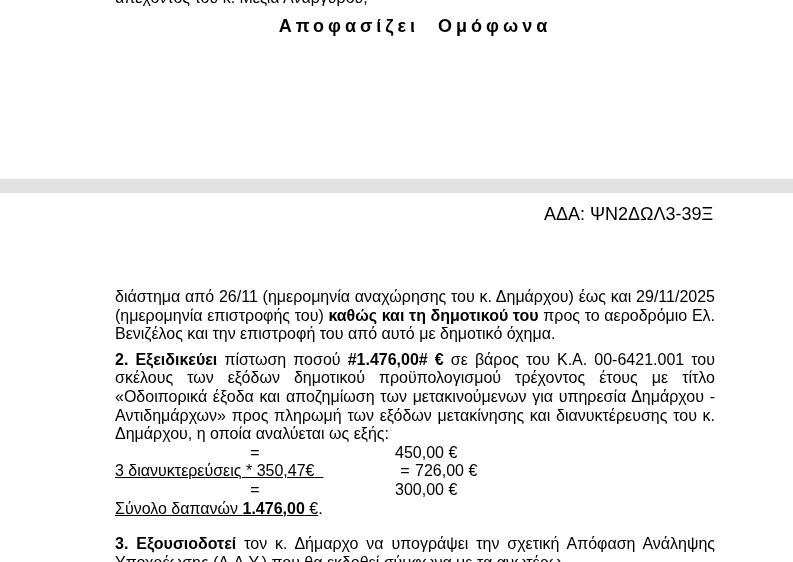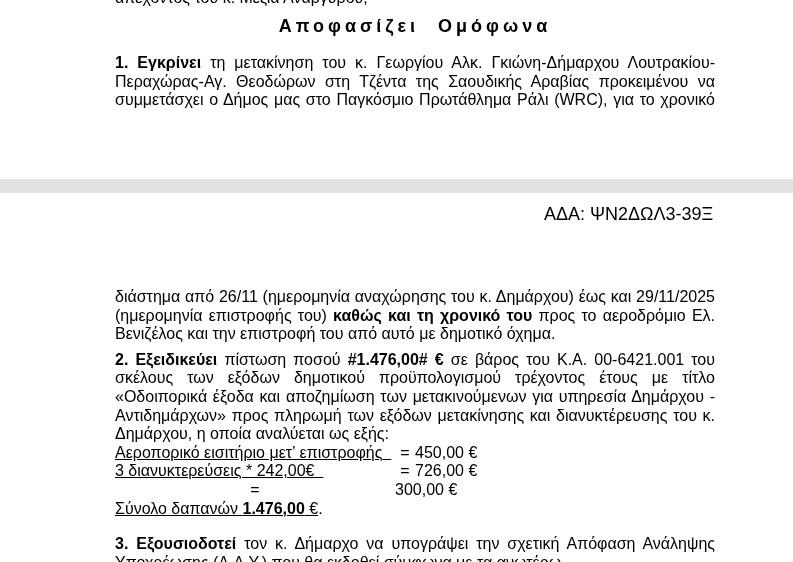--- a/index.html
+++ b/index.html
@@ -80,43 +80,41 @@
   .para3 { margin-top: 17px; }
 </style>
 </head>
 <body>
 
 <div class="screen">
 
   <section class="page page1">
     <div class="cutline">απέχοντος του κ. Μεζιά Αναργύρου,</div>
     <h2 class="heading">Αποφασίζει Ομόφωνα</h2>
-    <p class="para para1"><span class="b">1. Εγκρίνει</span><span> τη μετακίνηση του κ. Γεωργίου Αλκ. Γκιώνη-Δήμαρχου Λουτρακίου-Περαχώρας-Αγ. Θεοδώρων στη Τζέντα της Σαουδικής Αραβίας προκειμένου να συμμετάσχει ο Δήμος μας στο Παγκόσμιο Πρωτάθλημα Ράλι (WRC), για το χρονικό</span></p>
   </section>
 
   <div class="page-gap"></div>
 
   <section class="page page2"></section>
 
   <div class="ada">ΑΔΑ: ΨΝ2ΔΩΛ3-39Ξ</div>
 
   <div class="body2">
 
-    <p class="para"><span>διάστημα από 26/11 (ημερομηνία αναχώρησης του κ. Δημάρχου) έως και 29/11/2025 (ημερομηνία επιστροφής του) </span><span class="b">καθώς και τη χρονικό του</span><span> προς το αεροδρόμιο Ελ. Βενιζέλος και την επιστροφή του από αυτό με δημοτικό όχημα.</span></p>
+    <p class="para"><span>διάστημα από 26/11 (ημερομηνία αναχώρησης του κ. Δημάρχου) έως και 29/11/2025 (ημερομηνία επιστροφής του) </span><span class="b">καθώς και τη δημοτικού του</span><span> προς το αεροδρόμιο Ελ. Βενιζέλος και την επιστροφή του από αυτό με δημοτικό όχημα.</span></p>
 
     <p class="para para2"><span class="b">2. Εξειδικεύει</span><span> πίστωση ποσού </span><span class="b">#1.476,00# €</span><span> σε βάρος του Κ.Α. 00-6421.001 του σκέλους των εξόδων δημοτικού προϋπολογισμού τρέχοντος έτους με τίτλο «Οδοιπορικά έξοδα και αποζημίωση των μετακινούμενων για υπηρεσία Δημάρχου - Αντιδημάρχων» προς πληρωμή των εξόδων μετακίνησης και διανυκτέρευσης του κ. Δημάρχου, η οποία αναλύεται ως εξής:</span></p>
 
     <div class="expense-table">
       <div class="exp-row">
-        <span class="exp-label">Αεροπορικό εισιτήριο μετ’ επιστροφής</span>
         <span class="exp-eq">=</span>
         <span class="exp-amount">450,00 €</span>
       </div>
       <div class="exp-row">
-        <span class="exp-label">3 διανυκτερεύσεις * 242,00€</span>
+        <span class="exp-label">3 διανυκτερεύσεις * 350,47€</span>
         <span class="exp-eq">=</span>
         <span class="exp-amount">726,00 €</span>
       </div>
       <div class="exp-row">
         <span class="exp-eq">=</span>
         <span class="exp-amount">300,00 €</span>
       </div>
     </div>
 
     <div class="total-row"><span class="u">Σύνολο δαπανών </span><span class="u b">1.476,00</span><span class="u"> €</span><span>.</span></div>

